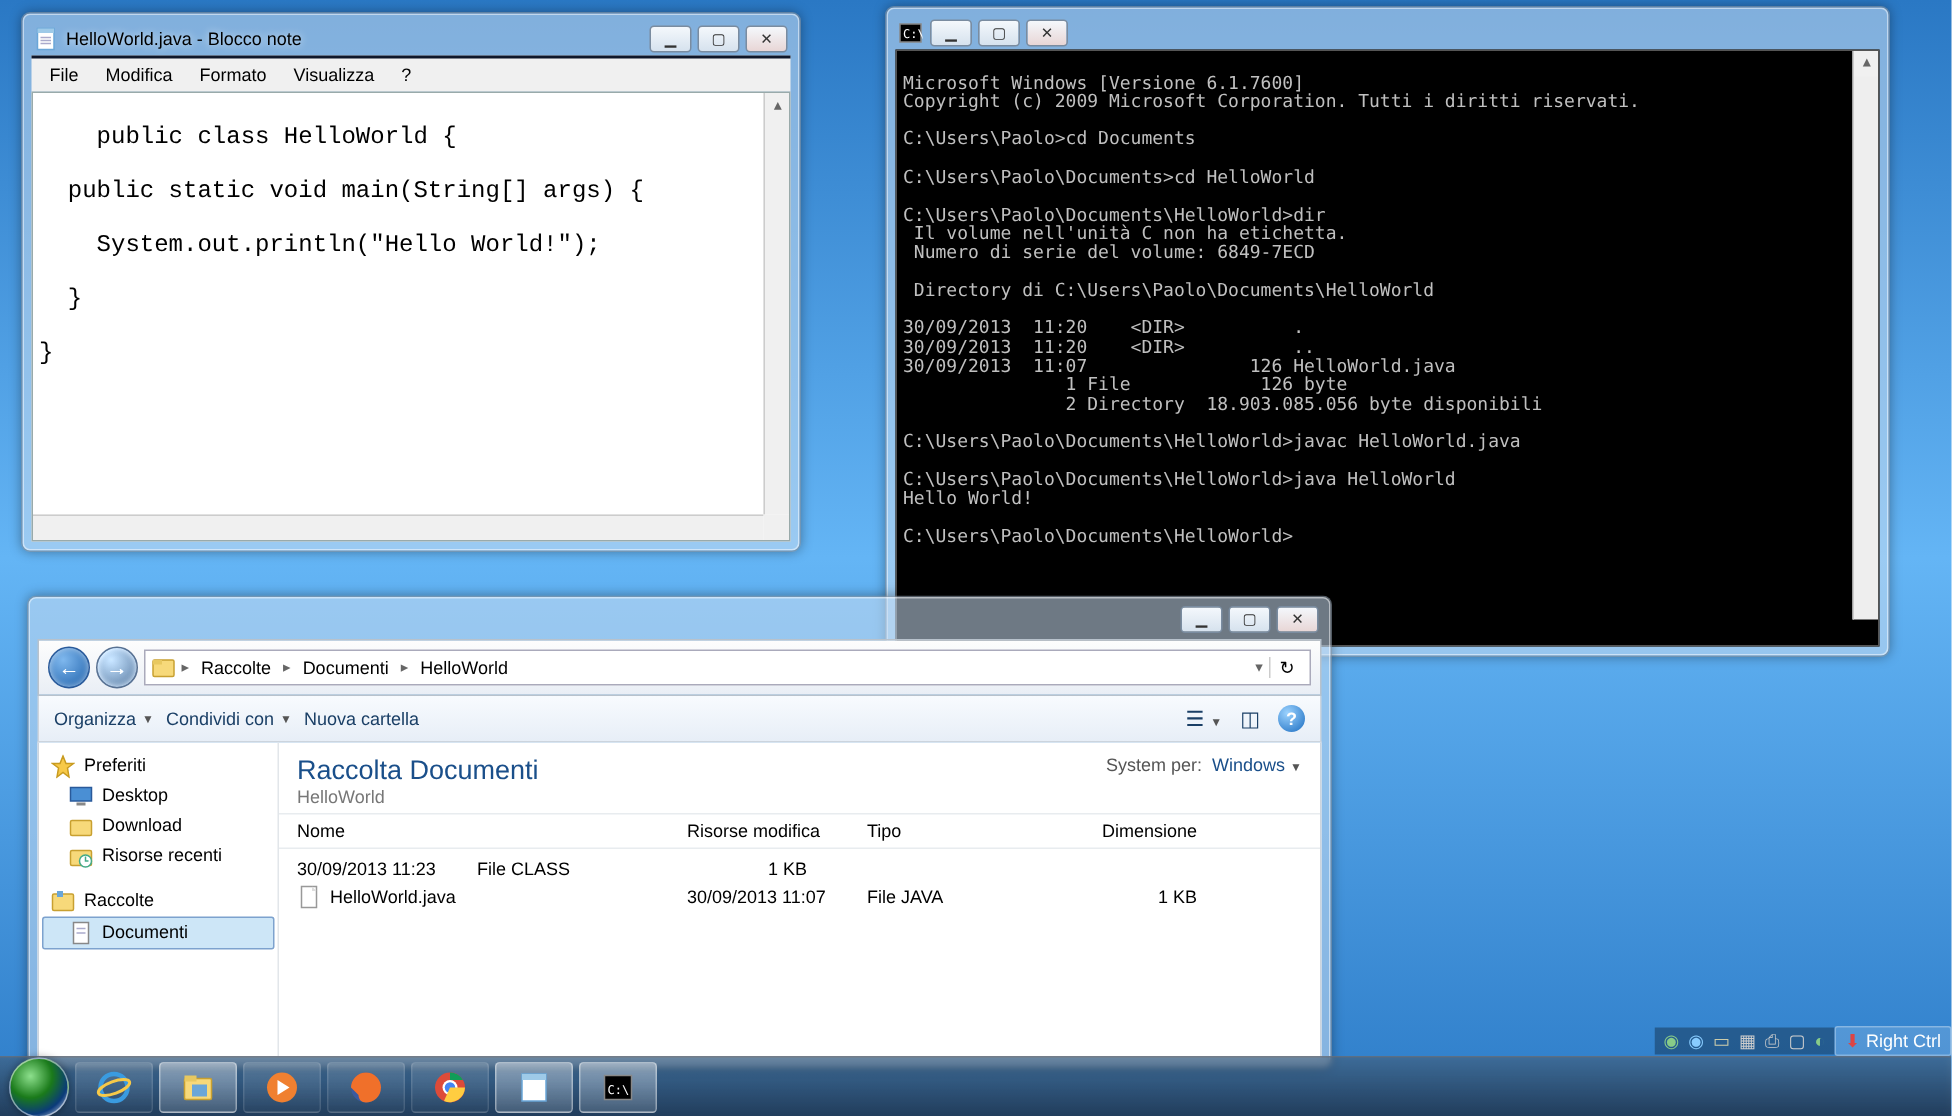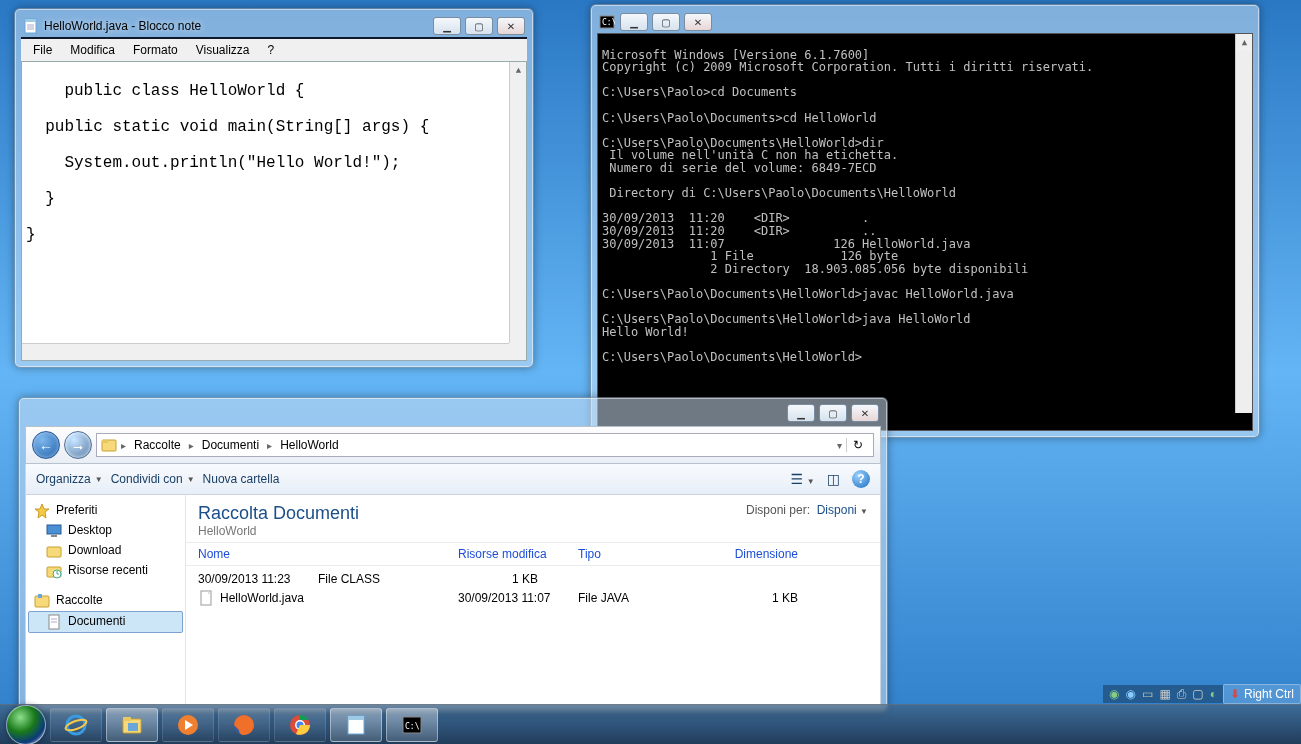--- a/index.html
+++ b/index.html
@@ -120,21 +120,21 @@
   .sb-item { display:flex;gap:6px;padding:2px 6px 2px 18px;cursor:pointer;}
   .sb-item.head { padding-left:6px; }
   .sb-item.sel { background:#cde6f7; border:1px solid #7da2ce; border-radius:2px; padding-left:17px;}
   .sb-ico { width:16px;height:16px; }
   .main { flex:1; display:flex; flex-direction:column; }
   .lib-header { padding:8px 12px 4px; display:flex; justify-content:space-between; align-items:flex-start;}
   .lib-title { color:#1a4f8a; font-size:18px; }
   .lib-sub { color:#777; font-size:12px; }
   .arrange { font-size:12px; color:#555;}
   .arrange a { color:#1a4f8a; cursor:pointer;}
-  .cols { display:flex; padding:4px 12px; border-top:1px solid #e8ecef; border-bottom:1px solid #e8ecef; color:#1d4ed8;}
+  .cols { display:flex; padding:4px 12px; border-top:1px solid #e8ecef; border-bottom:1px solid #e8ecef; color:#000000;}
   .cols .col { font-size:12px; }
   .c-name{width:260px;} .c-mod{width:120px;} .c-type{width:120px;} .c-size{width:100px;text-align:right;}
   .rows { padding: 4px 12px; }
   .row { display:flex; align-items:center; padding:2px 0;}
   .row .c-name{display:flex;align-items:center;gap:6px;}
   .status-bar { border-top:1px solid #e2e6ea;padding:6px 10px;display:flex;align-items:center;gap:12px;color:#555;}
   .big-folder{width:32px;height:32px;}
   
   .taskbar {
     position:absolute; left:0; right:0; bottom:0; height:40px;
@@ -341,22 +341,22 @@
         </div>
       </div>
     </div>
     <div class="main">
       <div class="lib-header">
         <div>
           <div class="lib-title">Raccolta Documenti</div>
           <div class="lib-sub">HelloWorld</div>
         </div>
         <div class="arrange">
-          <span>Disponi per:</span>&nbsp;
-          <a><span>Disponi</span> <span class="tri">▼</span></a>
+          <span>System per:</span>&nbsp;
+          <a><span>Windows</span> <span class="tri">▼</span></a>
         </div>
       </div>
       <div class="cols">
         <div class="col c-name">Nome</div>
         <div class="col c-mod">Risorse modifica</div>
         <div class="col c-type">Tipo</div>
         <div class="col c-size">Dimensione</div>
       </div>
       <div class="rows">
         <div class="row">

